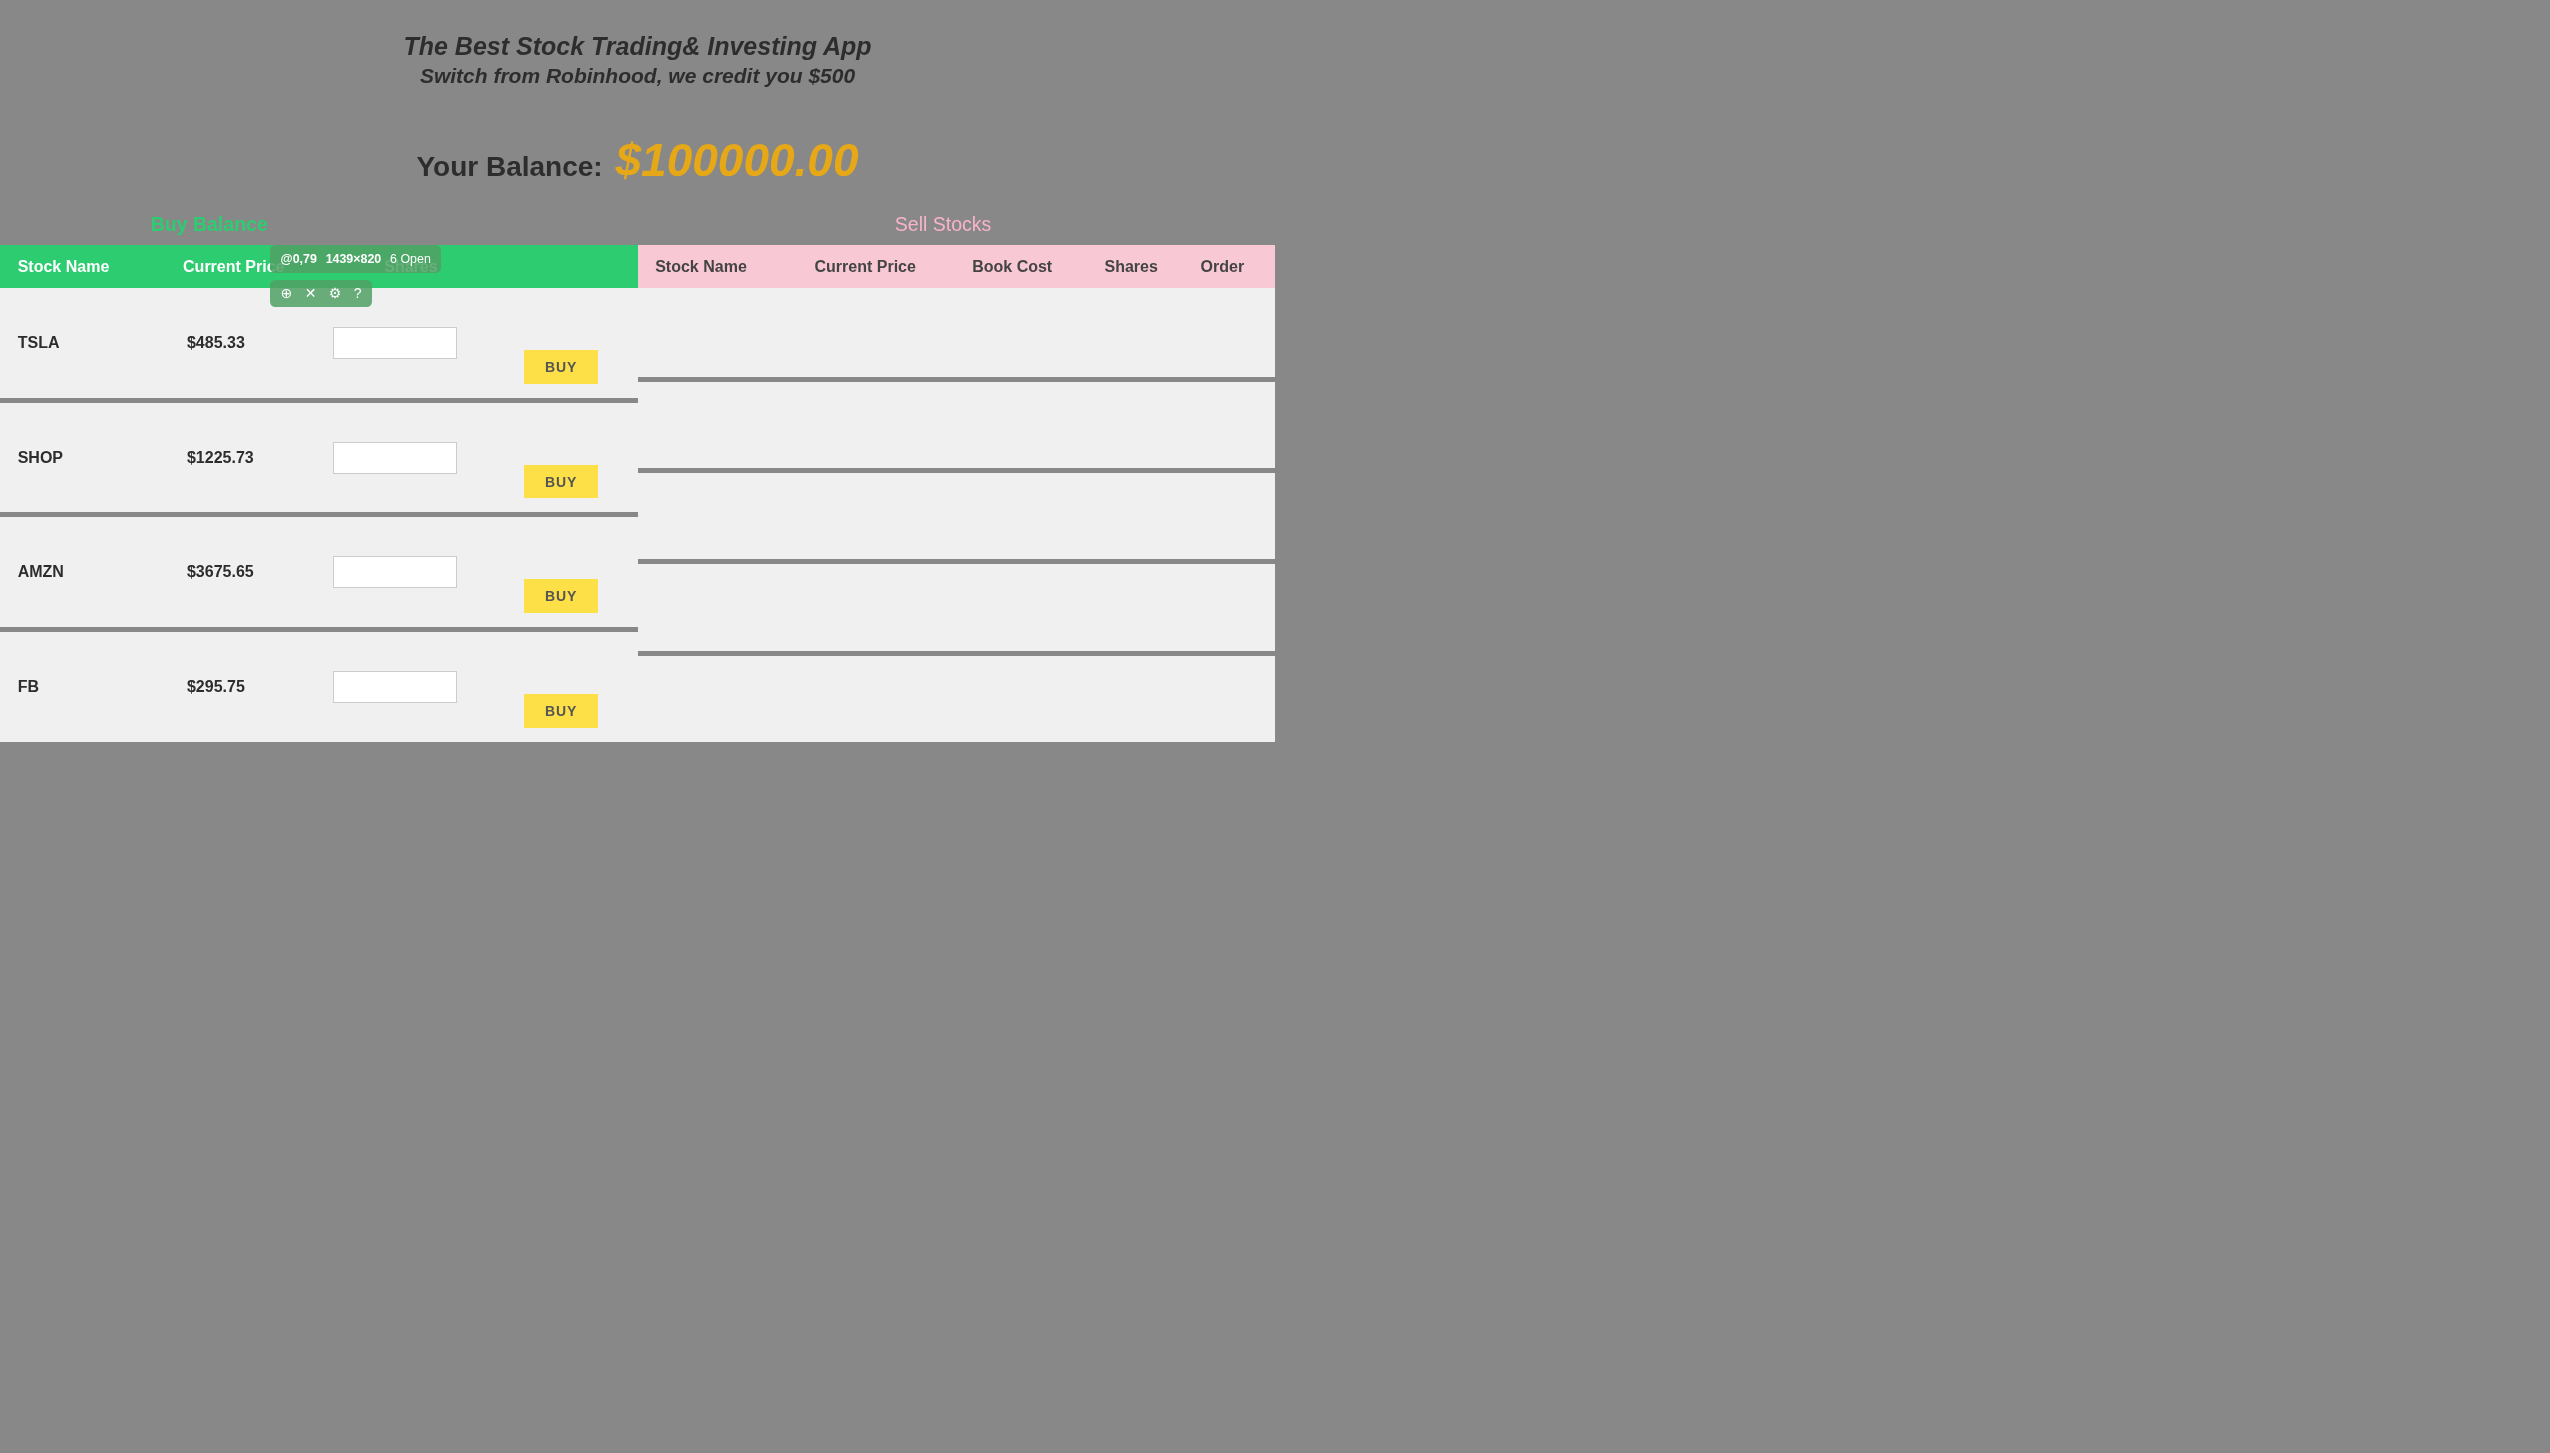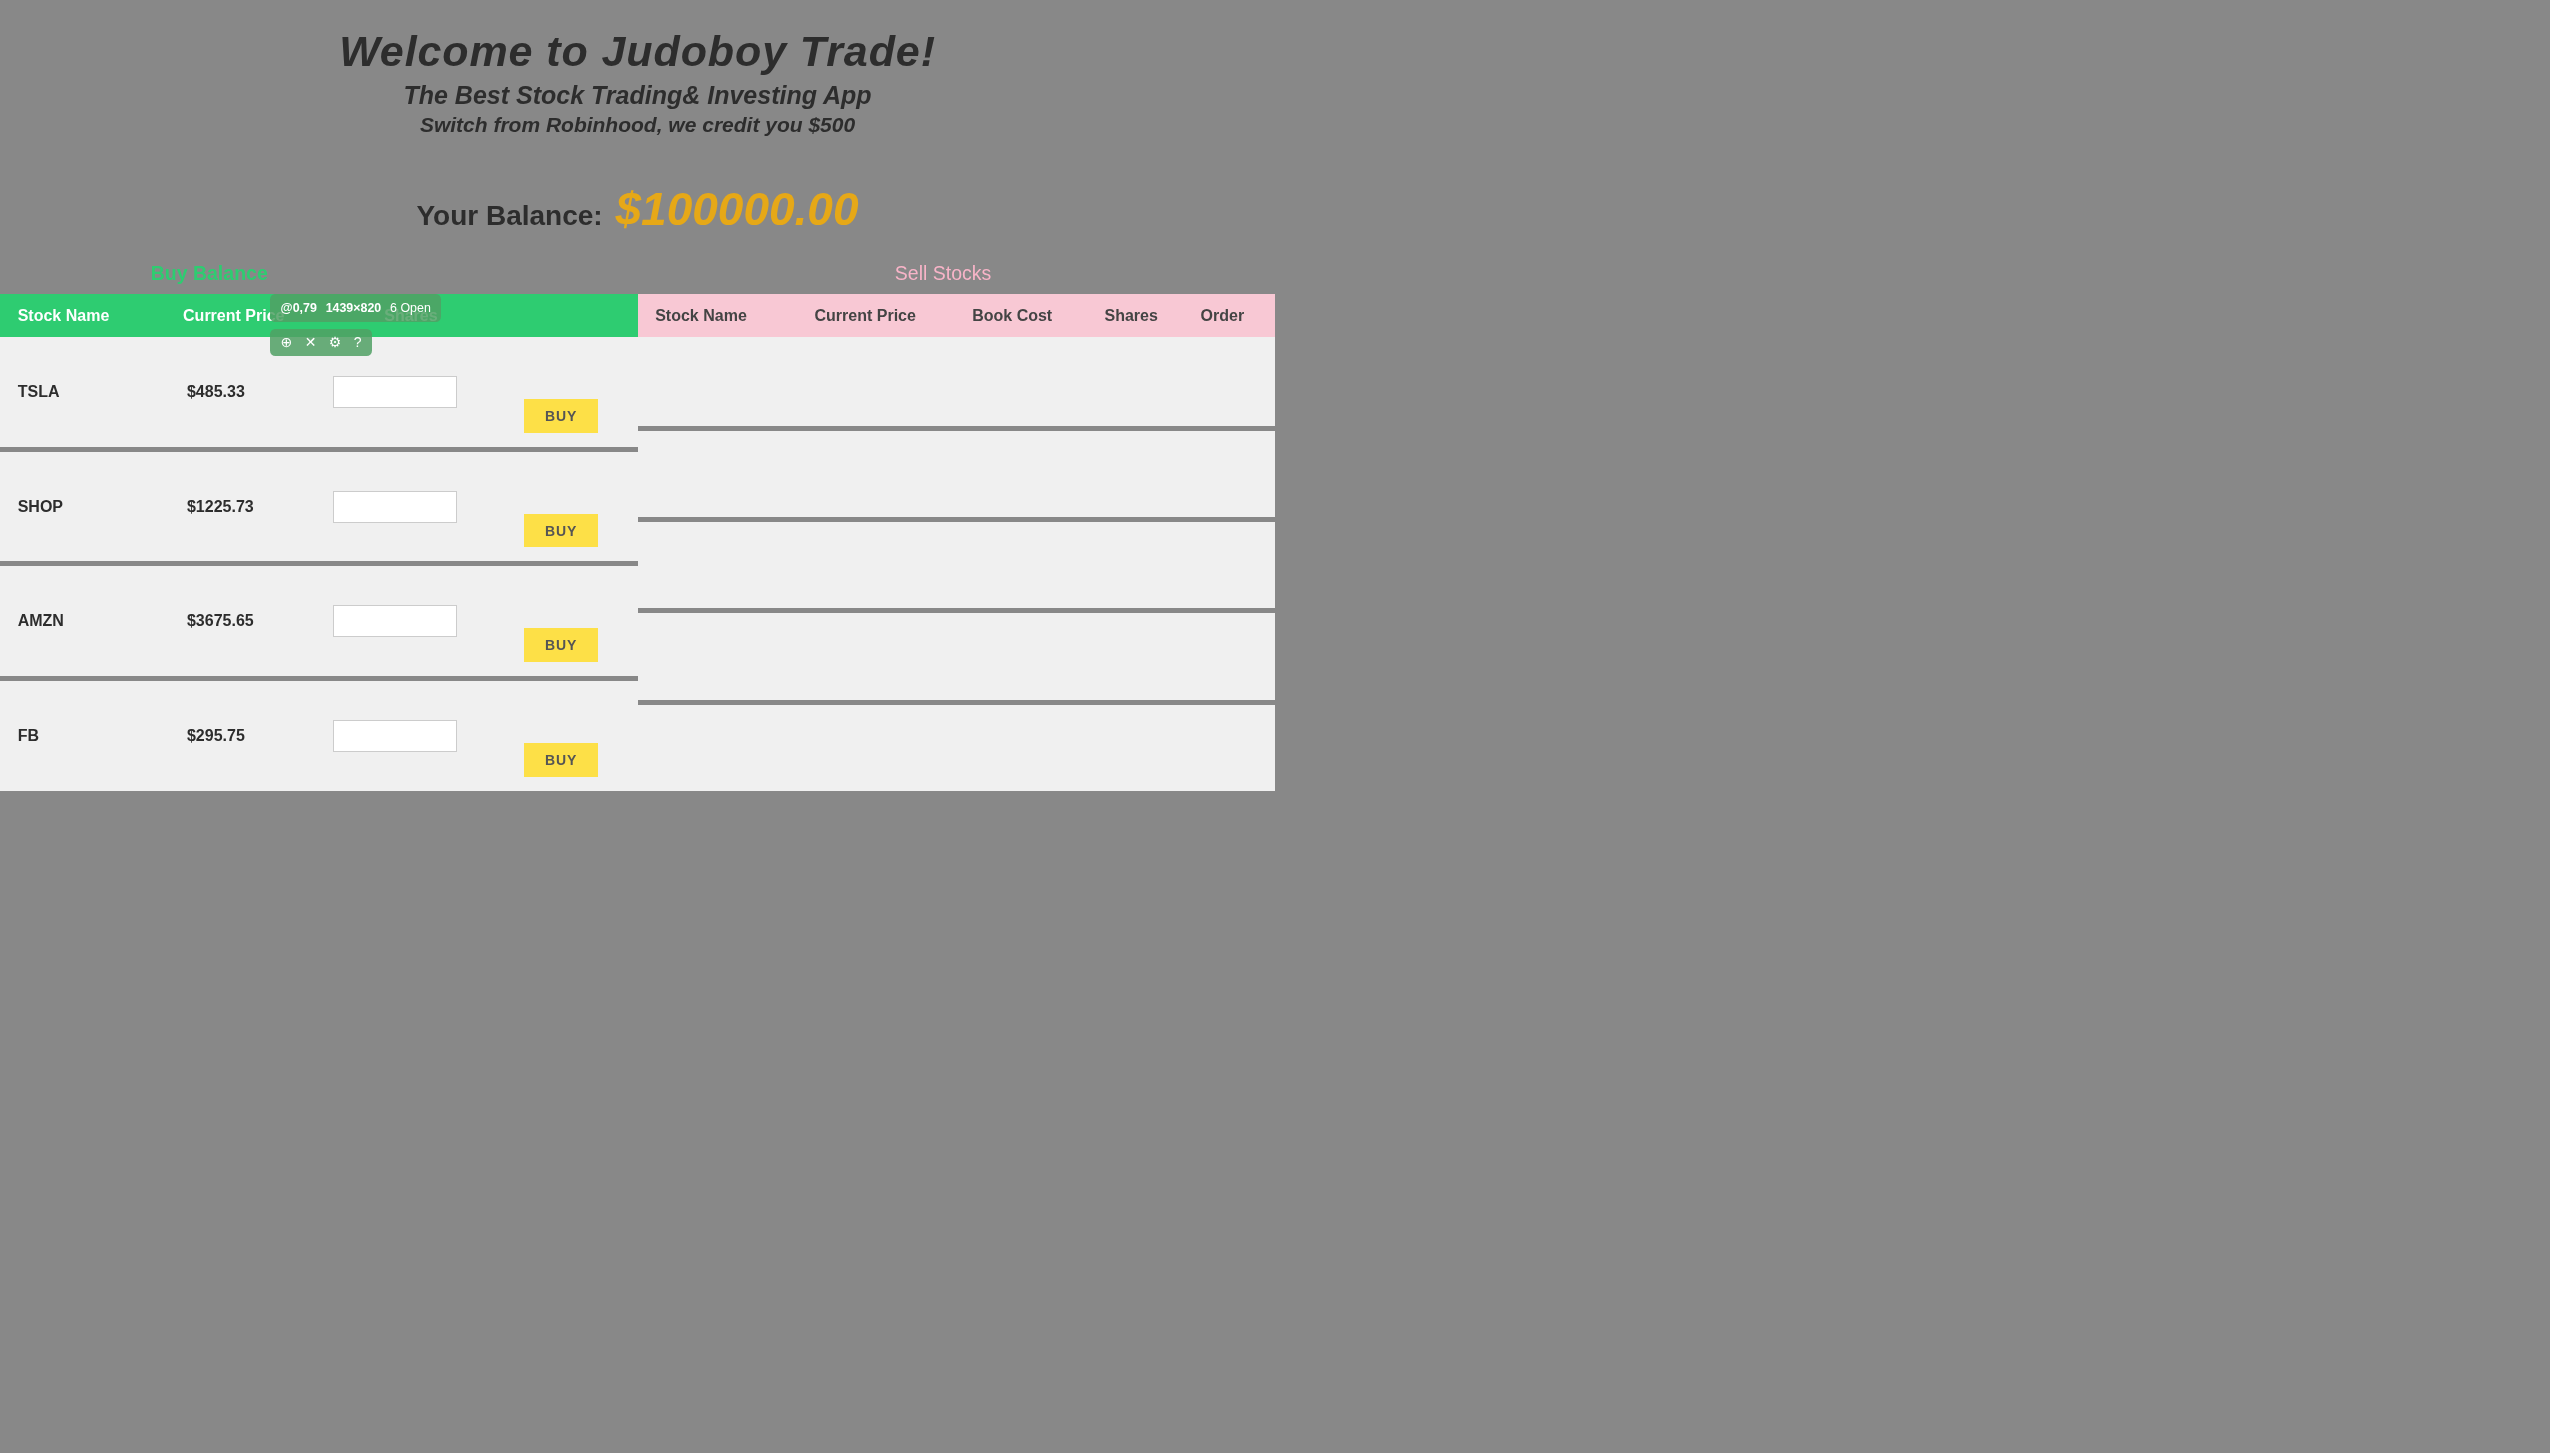--- a/index.html
+++ b/index.html
@@ -246,21 +246,20 @@
     .inspector-icon-x {
       color: white;
       font-size: 14px;
       cursor: pointer;
     }
   </style>
 </head>
 <body>
 
 <div class="header">
-  <h1>Welcome to Judoboy Trade!</h1>
   <h2>The Best Stock Trading&amp; Investing App</h2>
   <h3>Switch from Robinhood, we credit you $500</h3>
 </div>
 
 <div class="balance-section">
   <span class="balance-label">Your Balance:</span>
   <span class="balance-amount">$100000.00</span>
 </div>
 
 <div class="section-labels">

